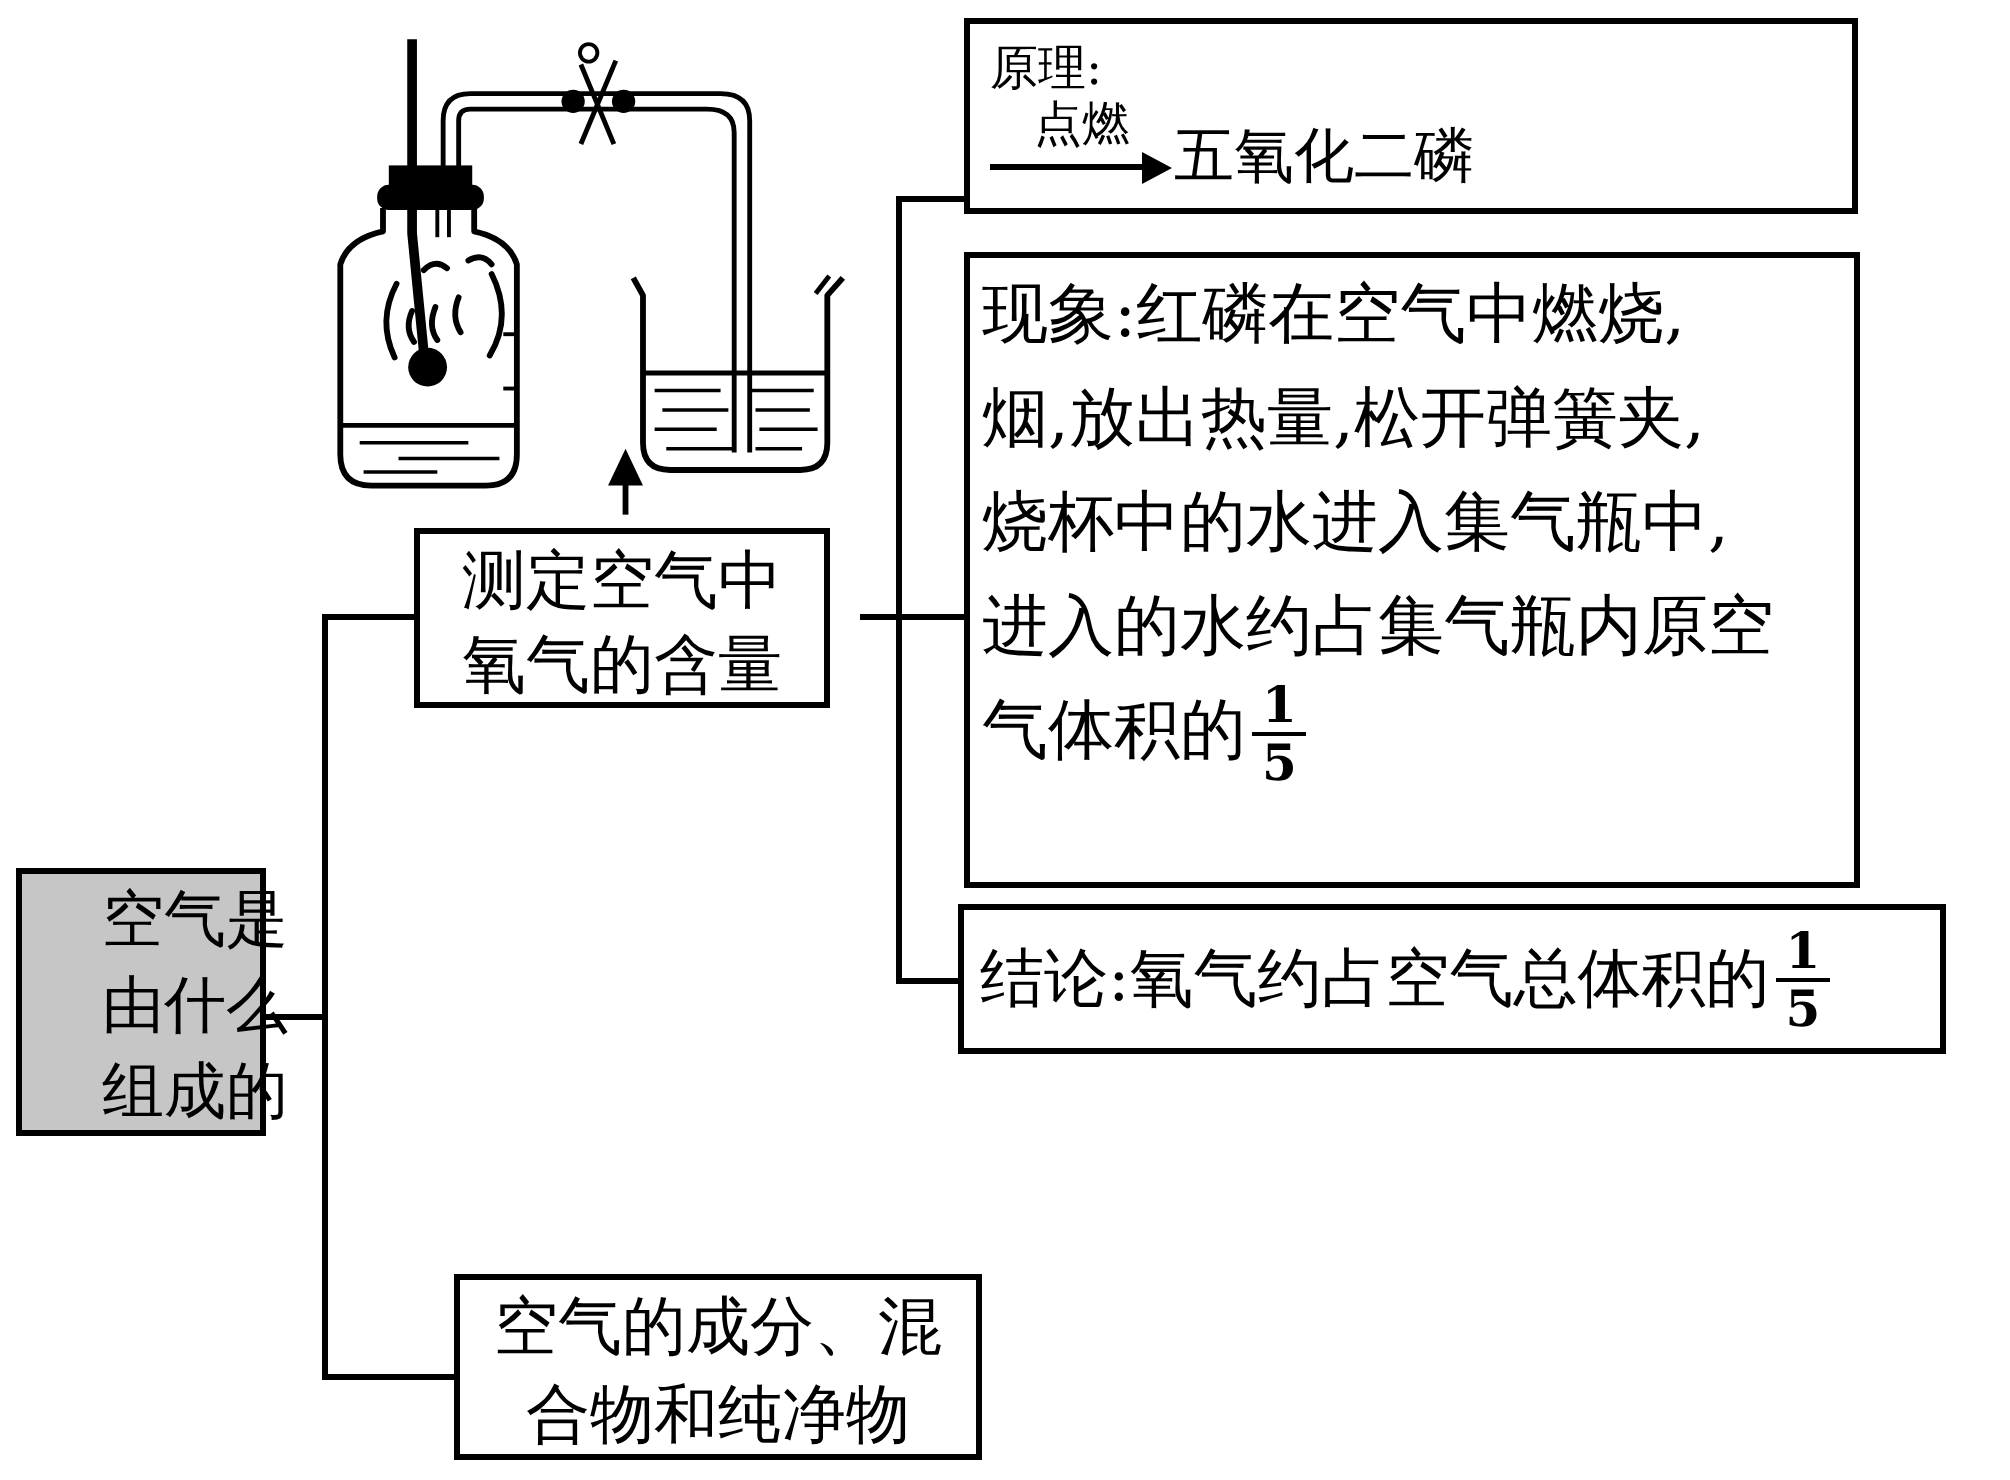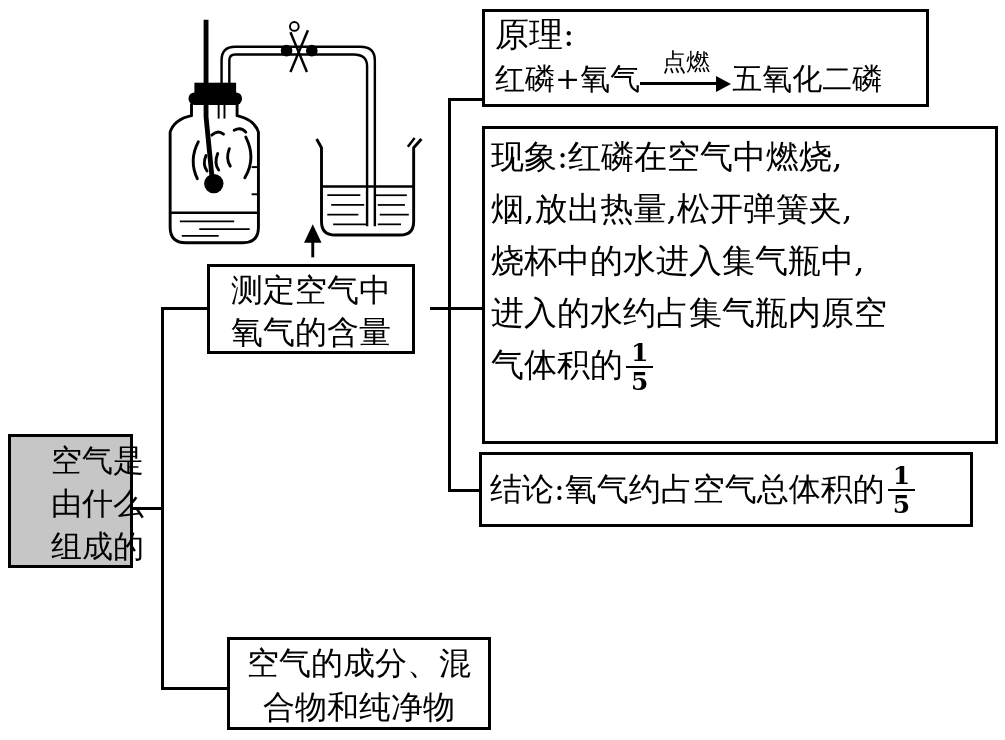--- a/index.html
+++ b/index.html
@@ -26,35 +26,35 @@
   #measure-box .ln { line-height:42px; white-space:nowrap; }
 
   
   #composition-box { left:227px; top:637px; width:264px; height:93px;
     text-align:center; padding-top:1px; font-size:32px; }
   #composition-box .ln { line-height:44px; white-space:nowrap; }
 
   
   #principle-box { left:482px; top:9px; width:447px; height:98px;
     padding:2px 6px 0 10px; }
-  .p-label { font-size:34px; line-height:40px; }
+  .p-label { font-size:24px; line-height:40px; }
   .p-eq { display:flex; align-items:center; font-size:30px; height:50px;
     line-height:50px; white-space:nowrap; }
   .rxn-arrow { position:relative; width:92px; height:50px; flex:0 0 auto; }
   .rxn-cond { position:absolute; left:50%; top:-4px; transform:translateX(-50%);
     font-size:24px; line-height:1; white-space:nowrap; }
   .rxn-shaft { position:absolute; left:0; right:5px; top:28px; height:3px;
     background:#000; }
   .rxn-shaft::after { content:""; position:absolute; right:-4px; top:50%;
     transform:translateY(-50%); width:0; height:0;
     border-left:15px solid #000; border-top:8px solid transparent;
     border-bottom:8px solid transparent; }
 
   
-  #phenomenon-box { left:482px; top:126px; width:516px; height:318px;
+  #phenomenon-box { left:482px; top:126px; width:448px; height:318px;
     padding:2px 6px; font-size:33px; }
   #phenomenon-box .ln { line-height:52px; white-space:nowrap; }
 
   
   #conclusion-box { left:479px; top:452px; width:494px; height:75px;
     display:flex; align-items:center; padding:0 8px; font-size:32px;
     white-space:nowrap; }
 
   
   .frac { display:inline-flex; flex-direction:column; align-items:center;
@@ -169,21 +169,20 @@
 </div>
 
 <div class="box" id="composition-box">
   <div class="ln">空气的成分、混</div>
   <div class="ln">合物和纯净物</div>
 </div>
 
 <div class="box" id="principle-box">
   <div class="p-label">原理:</div>
   <div class="p-eq">
-    <span>红磷+氧气</span>
     <span class="rxn-arrow">
       <span class="rxn-cond">点燃</span>
       <span class="rxn-shaft"></span>
     </span>
     <span>五氧化二磷</span>
   </div>
 </div>
 
 <div class="box" id="phenomenon-box">
   <div class="ln">现象:红磷在空气中燃烧,</div>

